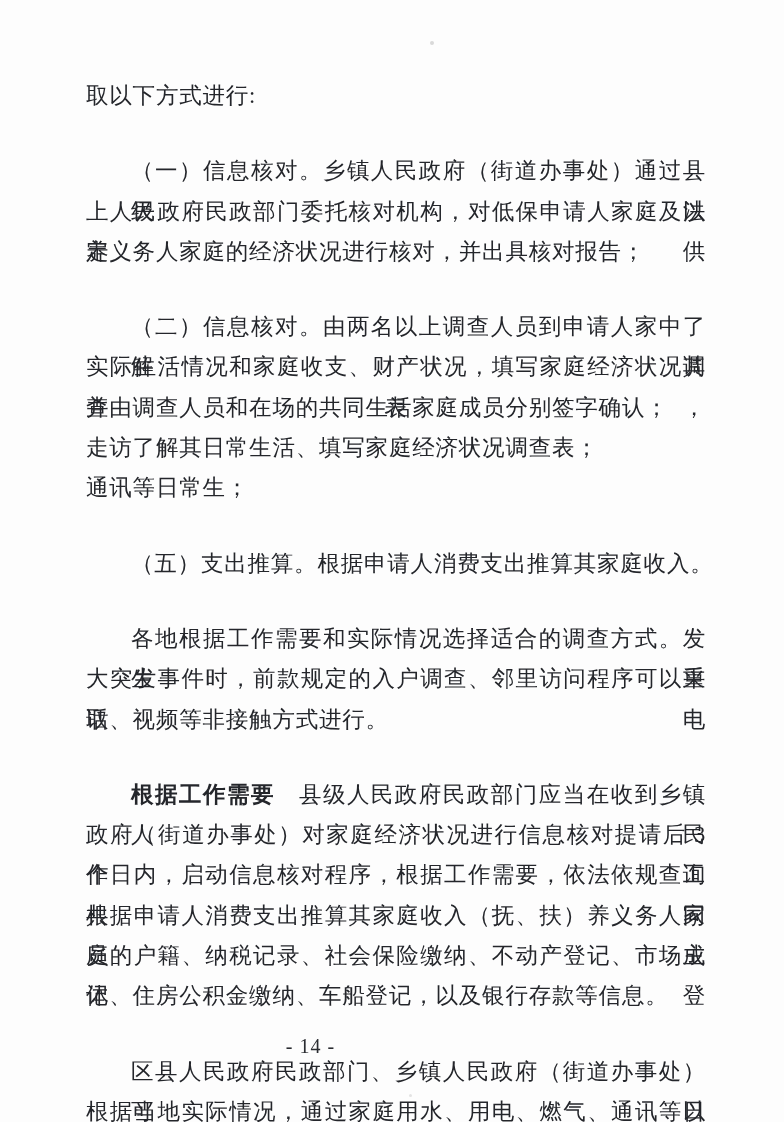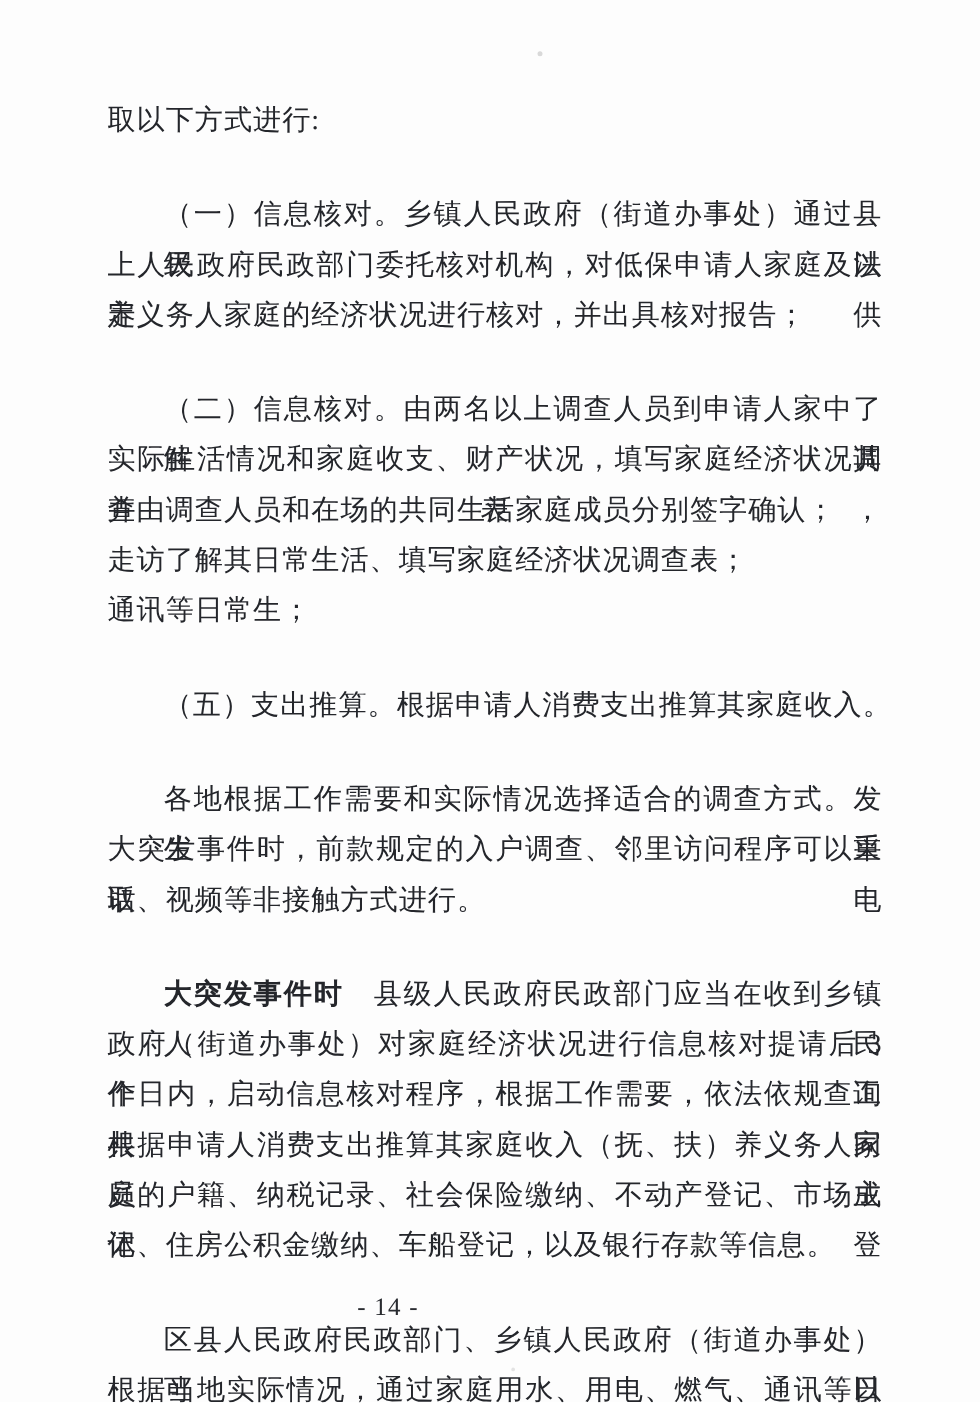--- a/index.html
+++ b/index.html
@@ -74,21 +74,21 @@
     <div class="line indent justify">（二）信息核对。由两名以上调查人员到申请人家中了解其</div>
     <div class="line justify">实际生活情况和家庭收支、财产状况，填写家庭经济状况调查表，</div>
     <div class="line">并由调查人员和在场的共同生活家庭成员分别签字确认；</div>
     <div class="line">走访了解其日常生活、填写家庭经济状况调查表；</div>
     <div class="line">通讯等日常生；</div>
     <div class="line indent">（五）支出推算。根据申请人消费支出推算其家庭收入。</div>
     <div class="line indent justify">各地根据工作需要和实际情况选择适合的调查方式。发生重</div>
     <div class="line justify">大突发事件时，前款规定的入户调查、邻里访问程序可以采取电</div>
     <div class="line">话、视频等非接触方式进行。</div>
     <div class="line indent justify">
-      <span class="bold">大突发事件时</span><span>　县级人民政府民政部门应当在收到乡镇人民</span>
+      <span class="bold">根据工作需要</span><span>　县级人民政府民政部门应当在收到乡镇人民</span>
     </div>
     <div class="line justify">政府（街道办事处）对家庭经济状况进行信息核对提请后 3 个工</div>
     <div class="line justify">作日内，启动信息核对程序，根据工作需要，依法依规查询共同</div>
     <div class="line justify">根据申请人消费支出推算其家庭收入（抚、扶）养义务人家庭成</div>
     <div class="line justify">员的户籍、纳税记录、社会保险缴纳、不动产登记、市场主体登</div>
     <div class="line">记、住房公积金缴纳、车船登记，以及银行存款等信息。</div>
     <div class="line indent justify">区县人民政府民政部门、乡镇人民政府（街道办事处）可以</div>
     <div class="line justify">根据当地实际情况，通过家庭用水、用电、燃气、通讯等日常生</div>
   </div>
 

